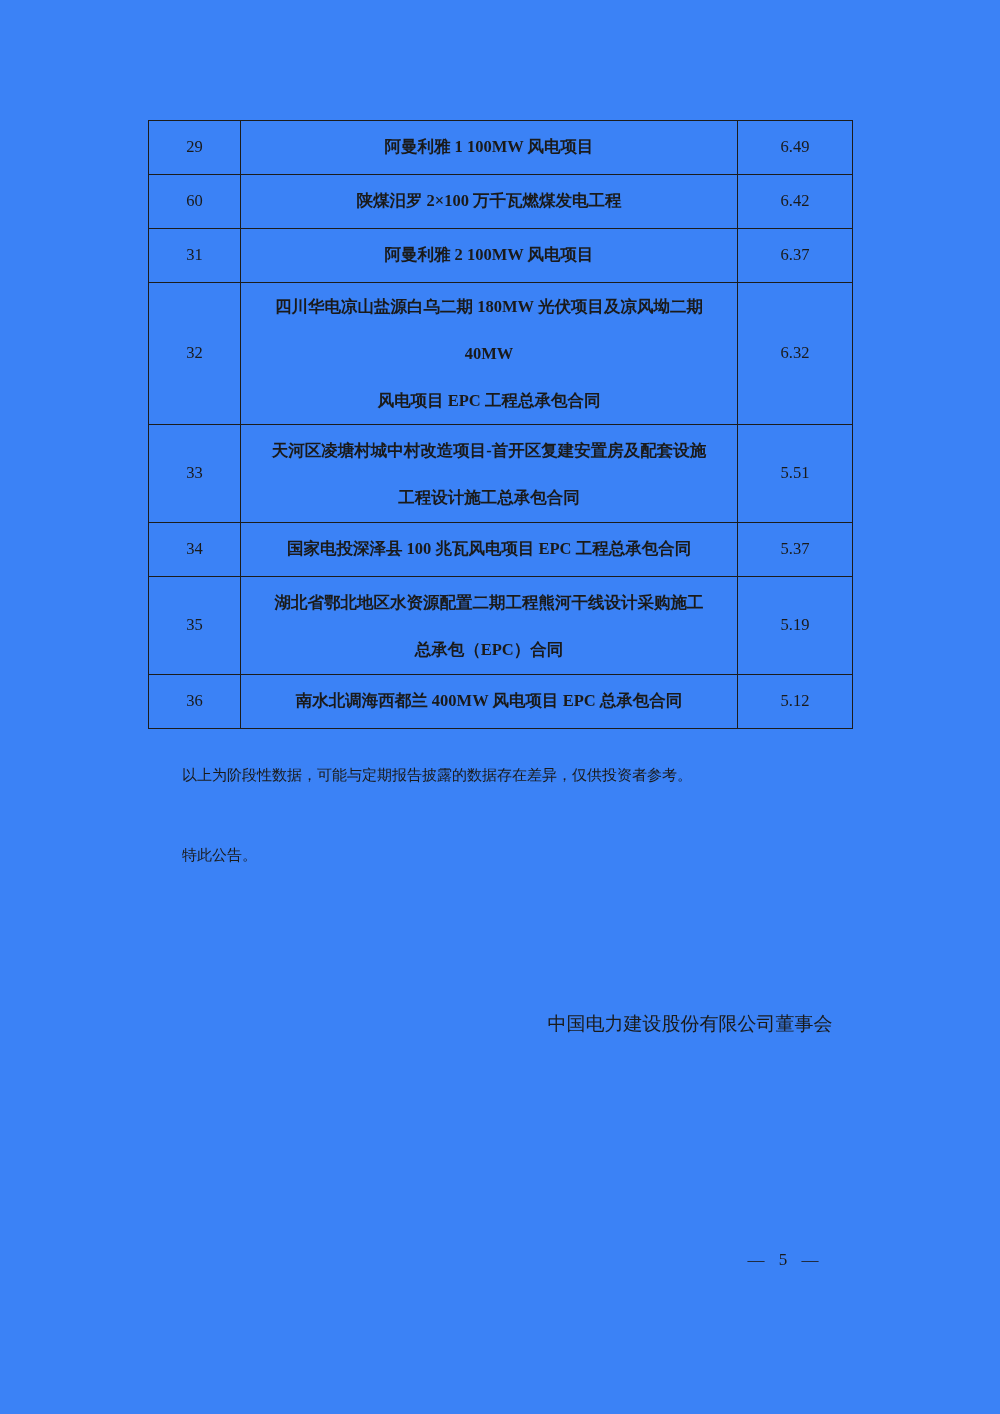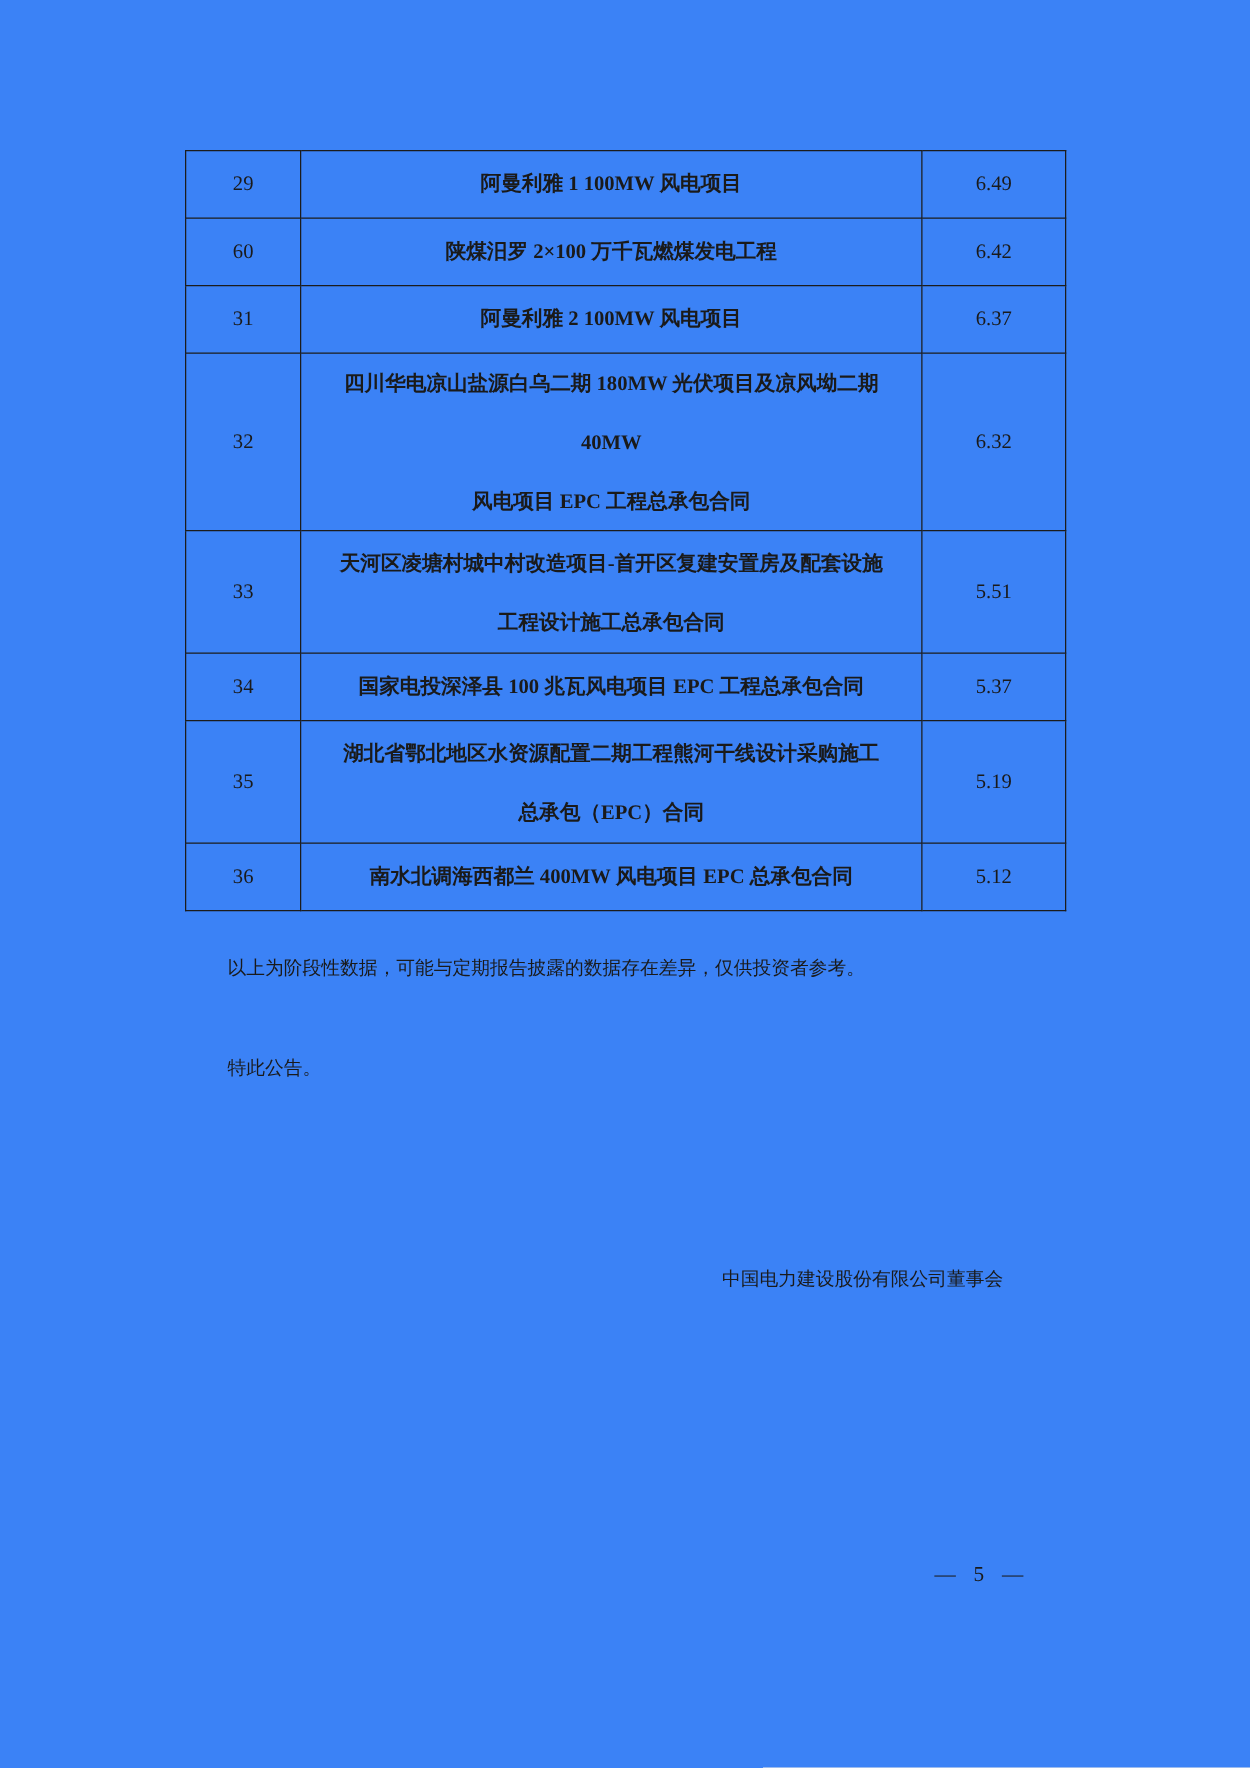--- a/index.html
+++ b/index.html
@@ -56,21 +56,21 @@
   .para-disclaimer { top: 763px; }
   .para-closing    { top: 818px; margin-top: 25px; }
 
   
   .signature {
     position: absolute;
     top: 1010px;
     left: 540px;
     width: 300px;
     text-align: center;
-    font-size: 15px;
+    font-size: 19px;
   }
   .signature p {
     margin: 0 0 17px 0;
     line-height: 28px;
   }
 
   
   .page-number {
     position: absolute;
     top: 1250px;

